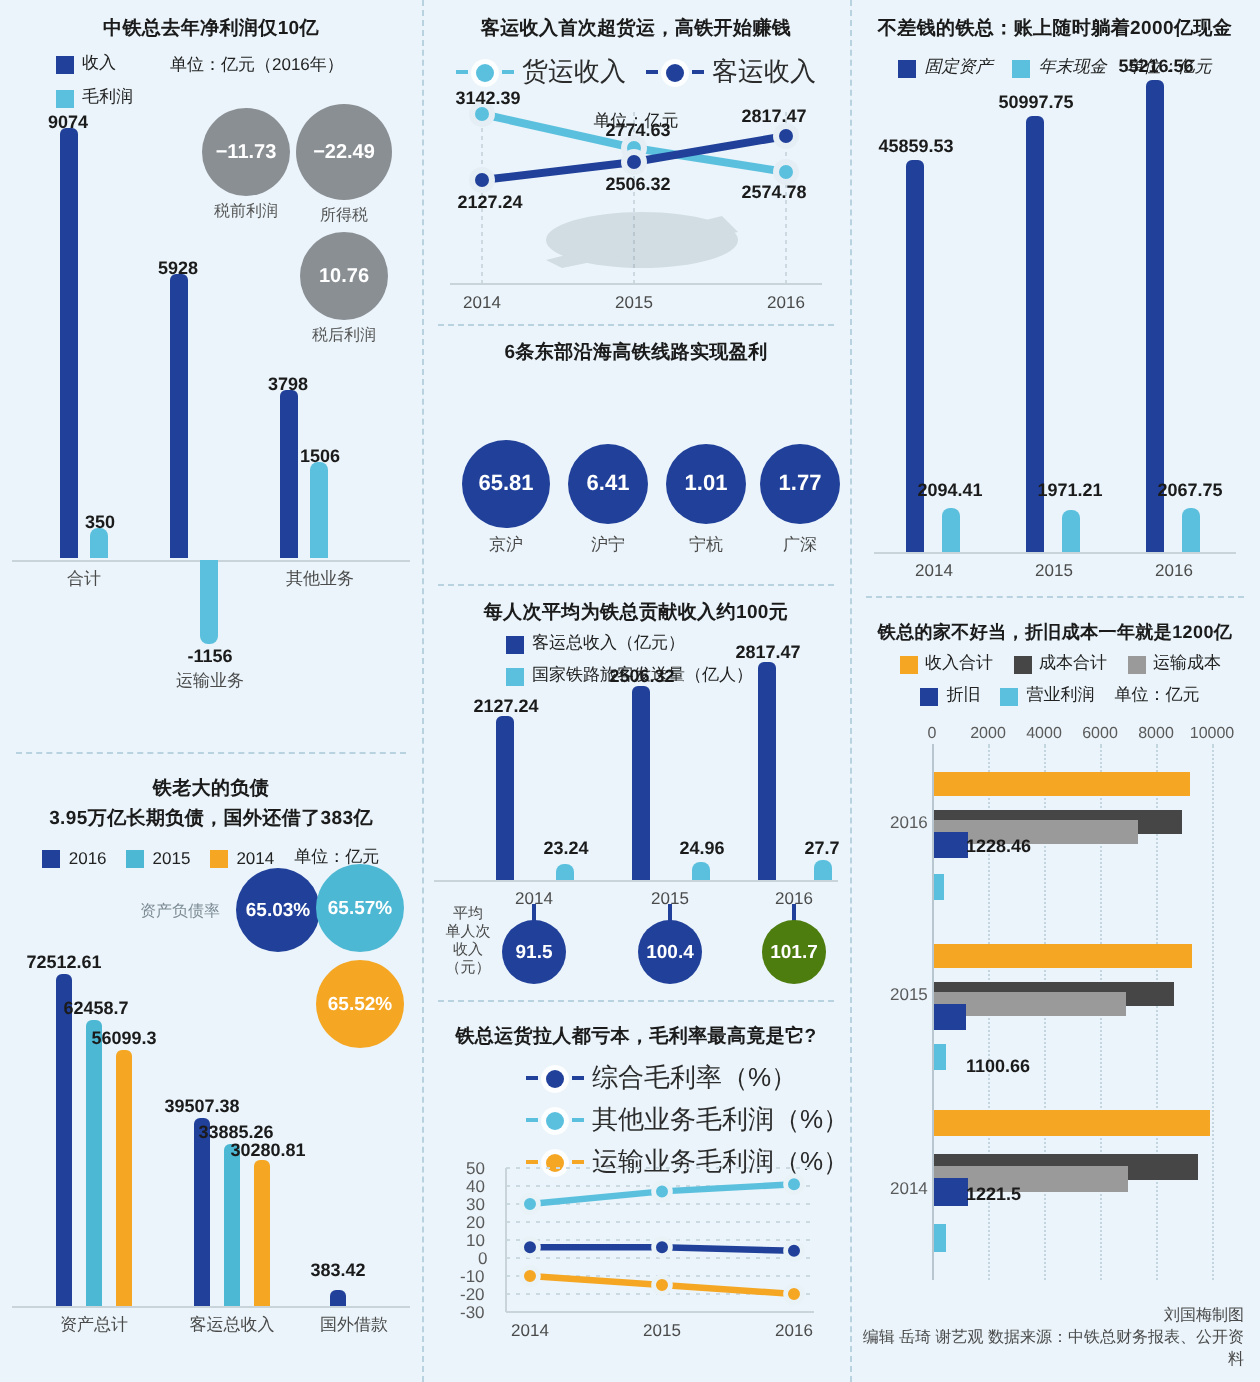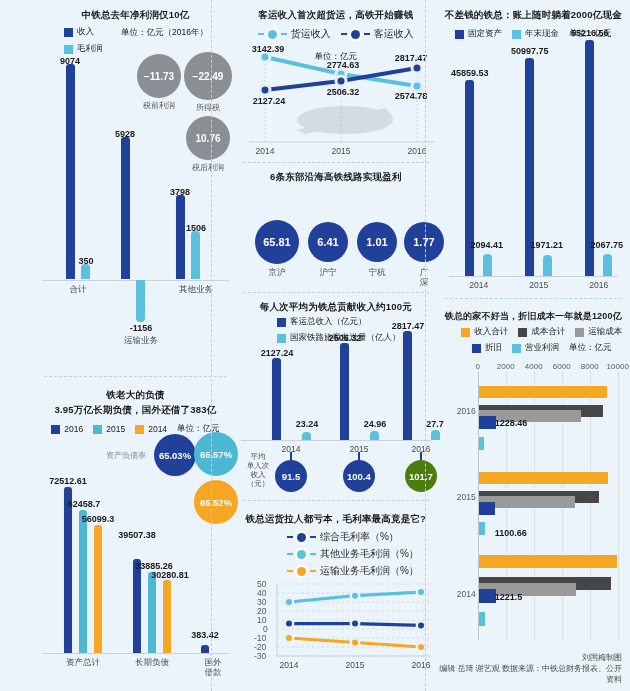--- a/index.html
+++ b/index.html
@@ -2,21 +2,21 @@
 <html><head>
 <meta charset="utf-8">
 <style>
   * { box-sizing: border-box; margin:0; padding:0; }
   body {
     width:630px; height:691px;
     background:#eaf4fa;
     font-family:"Liberation Sans","DejaVu Sans",sans-serif;
     color:#2b2b2b; overflow:hidden;
   }
-  #page { position:relative; width:630px; height:691px; display:flex;padding-left:36px; }
+  #page { position:relative; width:630px; height:691px; display:flex; }
   .col { position:relative; height:691px; }
   .col-left   { width:211px; }
   .col-mid    { width:214px; }
   .col-right  { width:205px; }
   .vdivider { position:absolute; top:0; bottom:0; width:0;
     border-left:1px dashed #b9d2e0; }
   .hdivider { position:absolute; left:8px; right:8px; height:0;
     border-top:1px dashed #b9d2e0; }
 
   .panel { position:absolute; left:0; right:0; }
@@ -24,21 +24,21 @@
   .ptitle { text-align:center; font-size:9.5px; font-weight:bold; color:#1b1b1b;
             line-height:13px; letter-spacing:.2px; }
   .ptitle.small { font-size:9px; }
 
   .legend { display:flex; align-items:center; justify-content:center;
             gap:10px; margin-top:6px; flex-wrap:wrap; }
   .lg { display:flex; align-items:center; gap:4px; font-size:8.5px; color:#222; }
   .sw { width:9px; height:9px; display:inline-block; }
   .unit { font-size:8.5px; color:#222; }
 
-  .dotlg { display:flex; align-items:center; gap:4px; font-size:10px; }
+  .dotlg { display:flex; align-items:center; gap:4px; font-size:13px; }
   .dotlg .d { width:9px;height:9px;border-radius:50%;display:inline-block;
               box-shadow:0 0 0 2.5px rgba(255,255,255,.85); }
   .dotlg .bar { width:6px;height:2px;display:inline-block; }
 
   .baseline { position:absolute; height:1px; background:#c8d4da; left:6px; right:6px; }
   .vbar { position:absolute; bottom:0; border-radius:3px 3px 0 0; }
   .vlabel { position:absolute; font-size:9px; font-weight:bold; color:#1b1b1b;
             white-space:nowrap; transform:translateX(-50%); }
   .xlab { position:absolute; font-size:8.5px; color:#4a4a4a; text-align:center;
           transform:translateX(-50%); line-height:10px; }
@@ -159,24 +159,24 @@
       <div class="vbar" style="left:43px;bottom:35px;width:8px;height:143px;background:#4db8d4;"></div>
       <div class="vbar" style="left:58px;bottom:35px;width:8px;height:128px;background:#f5a623;"></div>
       <div class="vlabel" style="left:32px;top:88px;">72512.61</div>
       <div class="vlabel" style="left:48px;top:111px;">62458.7</div>
       <div class="vlabel" style="left:62px;top:126px;">56099.3</div>
       <div class="xlab" style="left:47px;top:269px;">资产总计</div>
 
       <div class="vbar" style="left:97px;bottom:35px;width:8px;height:94px;background:#21409a;"></div>
       <div class="vbar" style="left:112px;bottom:35px;width:8px;height:81px;background:#4db8d4;"></div>
       <div class="vbar" style="left:127px;bottom:35px;width:8px;height:73px;background:#f5a623;"></div>
-      <div class="vlabel" style="left:101px;top:142px;">39507.38</div>
+      <div class="vlabel" style="left:101px;top:160px;">39507.38</div>
       <div class="vlabel" style="left:118px;top:173px;">33885.26</div>
       <div class="vlabel" style="left:134px;top:182px;">30280.81</div>
-      <div class="xlab" style="left:116px;top:269px;">长期负债</div>
+      <div class="xlab" style="left:116px;top:269px;">客运总收入</div>
 
       <div class="vbar" style="left:165px;bottom:35px;width:8px;height:8px;background:#21409a;"></div>
       <div class="vlabel" style="left:169px;top:242px;">383.42</div>
       <div class="xlab" style="left:177px;top:269px;">国外借款</div>
     </div>
   </div>
 
   <div class="vdivider" style="left:211px;"></div>
 
   <div class="col col-mid">
@@ -385,21 +385,21 @@
     </div>
   </div>
 
   <div class="vdivider" style="left:425px;"></div>
 
   <div class="col col-right">
 
     <div class="panel" style="top:8px;height:280px;">
       <div class="ptitle">不差钱的铁总：账上随时躺着2000亿现金</div>
 
-      <div class="legend" style="margin-top:7px;">
+      <div class="legend" style="margin-top:7px;font-style:italic;">
         <span class="lg">
           <span class="sw" style="background:#21409a"></span>
           <span>固定资产</span>
         </span>
         <span class="lg">
           <span class="sw" style="background:#5bc0de"></span>
           <span>年末现金</span>
         </span>
         <span class="unit">单位：亿元</span>
       </div>

